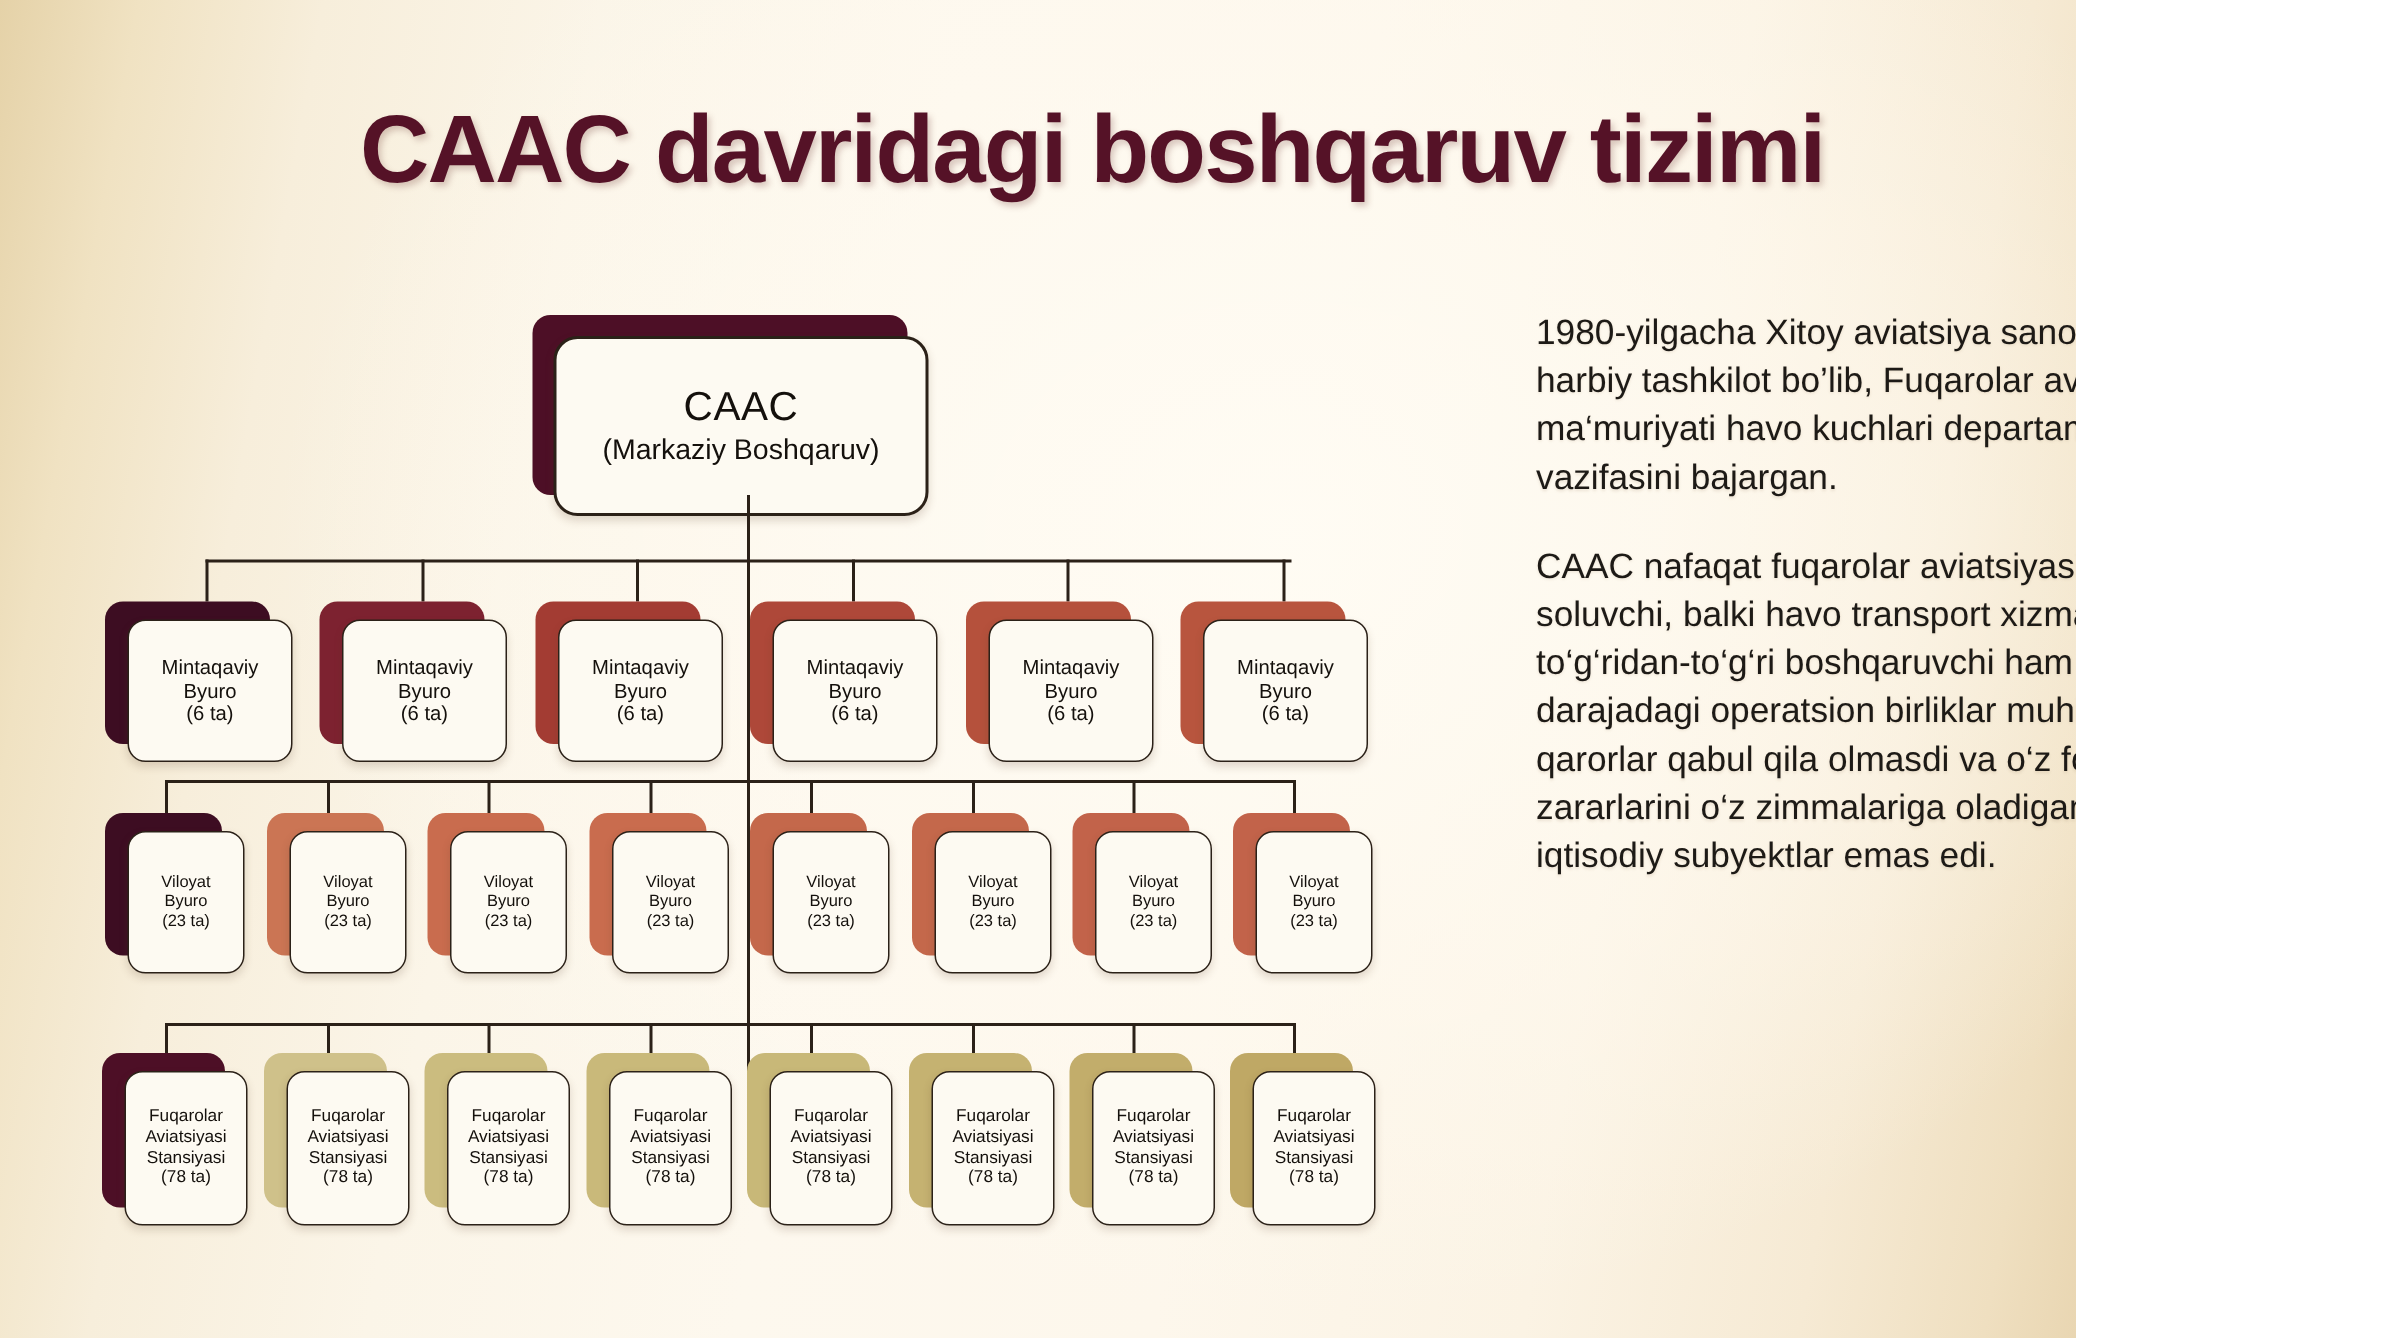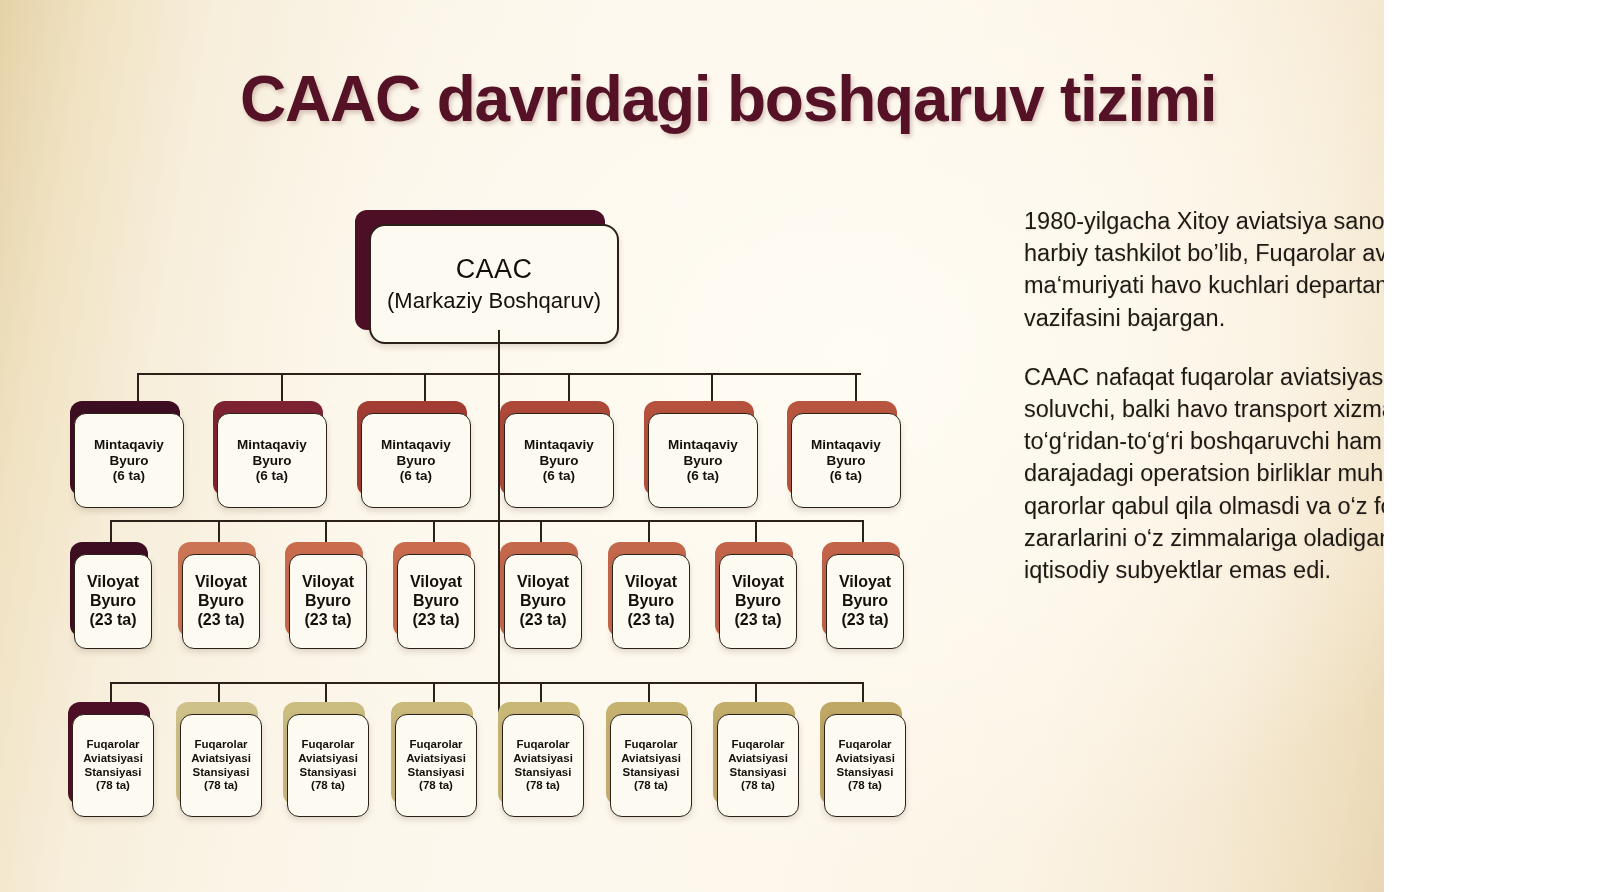--- a/index.html
+++ b/index.html
@@ -78,31 +78,31 @@
     box-shadow:0 3px 6px rgba(90,60,40,0.18);
     padding:2px 4px;
   }
   .node .card .l { display:block; line-height:1.18; white-space:nowrap; }
 
   
   #root { left:355px; top:20px; width:250px; height:120px; }
   #root .shadow { background:#4d0f26; }
   #root .card { border-width:2px; border-radius:16px; }
   #root .card .l1 { font-size:27px; letter-spacing:0.4px; margin-bottom:2px; }
-  #root .card .l2 { font-size:22px; }
+  #root .card .l2 { font-size:19px; }
 
   
   .tier1 { width:110px; height:95px; }
   .tier1 .card .l { font-size:13.5px; }
   .tier2 { width:78px; height:95px; }
-  .tier2 .card .l { font-size:16px; }
+  .tier2 .card .l { font-size:11px; }
   .tier3 { width:82px; height:103px; }
   .tier3 .card .l { font-size:11.5px; }
 
-  .tier1 .card, .tier2 .card, .tier3 .card { left:4px; top:12px;font-weight:bold; }
+  .tier1 .card, .tier2 .card, .tier3 .card { left:15px; top:12px; }
 
   
   #side {
     position:absolute;
     left:1024px; top:205px;
     width:506px;
   }
   #side p {
     font-size:23.5px;
     line-height:1.37;

